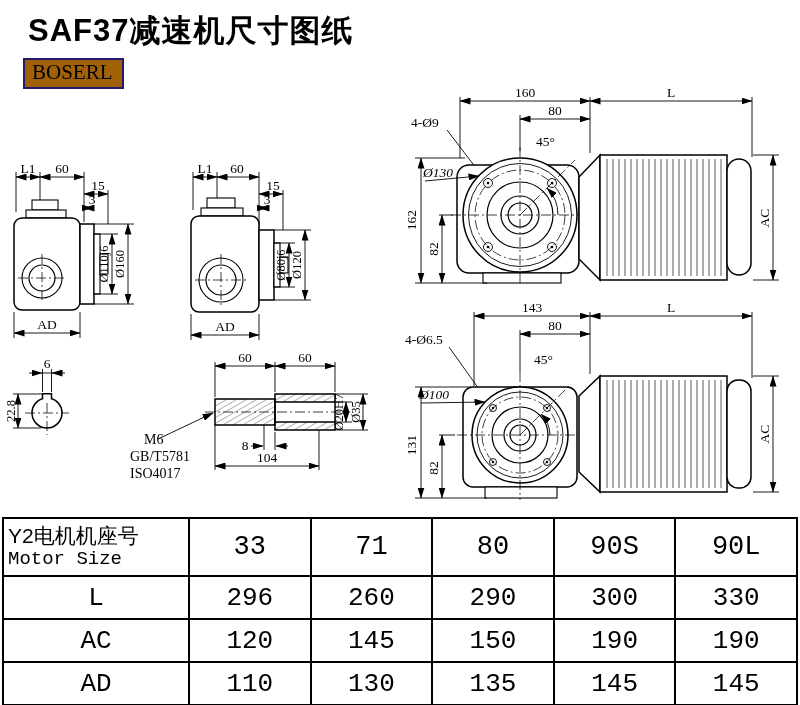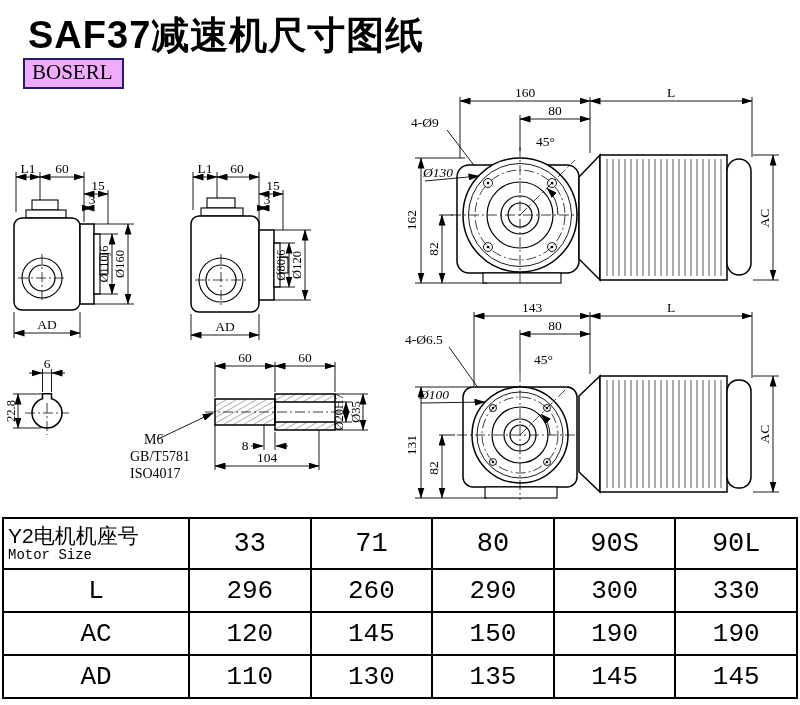--- a/index.html
+++ b/index.html
@@ -1,39 +1,39 @@
 <!DOCTYPE html>
 <html><head>
 <meta charset="utf-8">
 <style>
   *{margin:0;padding:0;box-sizing:border-box}
   html,body{width:800px;height:705px}
   body{position:relative;background:#fff;color:#000;font-family:"Liberation Sans",sans-serif;overflow:hidden}
-  .title{position:absolute;left:28px;top:10px;font-size:38px;font-weight:bold;letter-spacing:1px;font-family:"Liberation Sans",sans-serif}
-  .logo{position:absolute;left:23px;top:58px;border:2px solid #241a70;padding:0 9px 2px 7px;font-family:"Liberation Serif",serif;font-size:21px;background:#f0abfc}
+  .title{position:absolute;left:28px;top:10px;font-size:31px;font-weight:bold;letter-spacing:1px;font-family:"Liberation Sans",sans-serif}
+  .logo{position:absolute;left:23px;top:58px;border:2px solid #241a70;padding:0 9px 2px 7px;font-family:"Liberation Serif",serif;font-size:21px;background:#a16207}
   .draw{position:absolute}
   svg{overflow:visible}
   svg text{font-family:"Liberation Serif",serif;font-size:13.5px;fill:#000}
   svg text.sm{font-size:12.5px}
   svg text.md{font-size:14px}
   svg text.dia{font-style:italic}
   .s1{stroke:#000;stroke-width:1.5;fill:none}
   .wf{stroke:#000;stroke-width:1.5;fill:#fff}
   .wf2{stroke:#000;stroke-width:1.1;fill:#fff}
   .s15{stroke:#000;stroke-width:1.2;fill:none}
   .s2{stroke:#000;stroke-width:0.9;fill:none}
   .s3{stroke:#000;stroke-width:0.65;fill:none}
   .cl{stroke:#000;stroke-width:0.75;fill:none;stroke-dasharray:10 3 2 3}
   table.dim-table{position:absolute;left:2px;top:517px;width:796px;border-collapse:collapse;table-layout:fixed;text-align:center;font-family:"Liberation Mono",monospace}
   .dim-table td{border:2px solid #000;vertical-align:middle;font-size:26px}
-  .dim-table tr.hdr td{height:51px;font-size:27px}
+  .dim-table tr.hdr td{height:58px;font-size:27px}
   .dim-table tr.datarow td{height:43px}
   .dim-table td.mlabel{text-align:left;padding-left:4px}
   .dim-table .cn{font-family:"Liberation Sans",sans-serif;font-size:21px;line-height:1.15}
-  .dim-table .en{font-family:"Liberation Mono",monospace;font-size:14px;line-height:1.1}
+  .dim-table .en{font-family:"Liberation Mono",monospace;font-size:19px;line-height:1.1}
 </style>
 </head>
 <body>
 
 <div class="title">SAF37减速机尺寸图纸</div>
 <div class="logo">BOSERL</div>
 
 <svg class="draw" style="left:8px;top:160px" width="172" height="190" viewBox="0 0 172 190">
   <defs>
       <marker id="mA" markerWidth="11" markerHeight="7" refX="10.5" refY="3.5" orient="auto-start-reverse" markerUnits="userSpaceOnUse">

